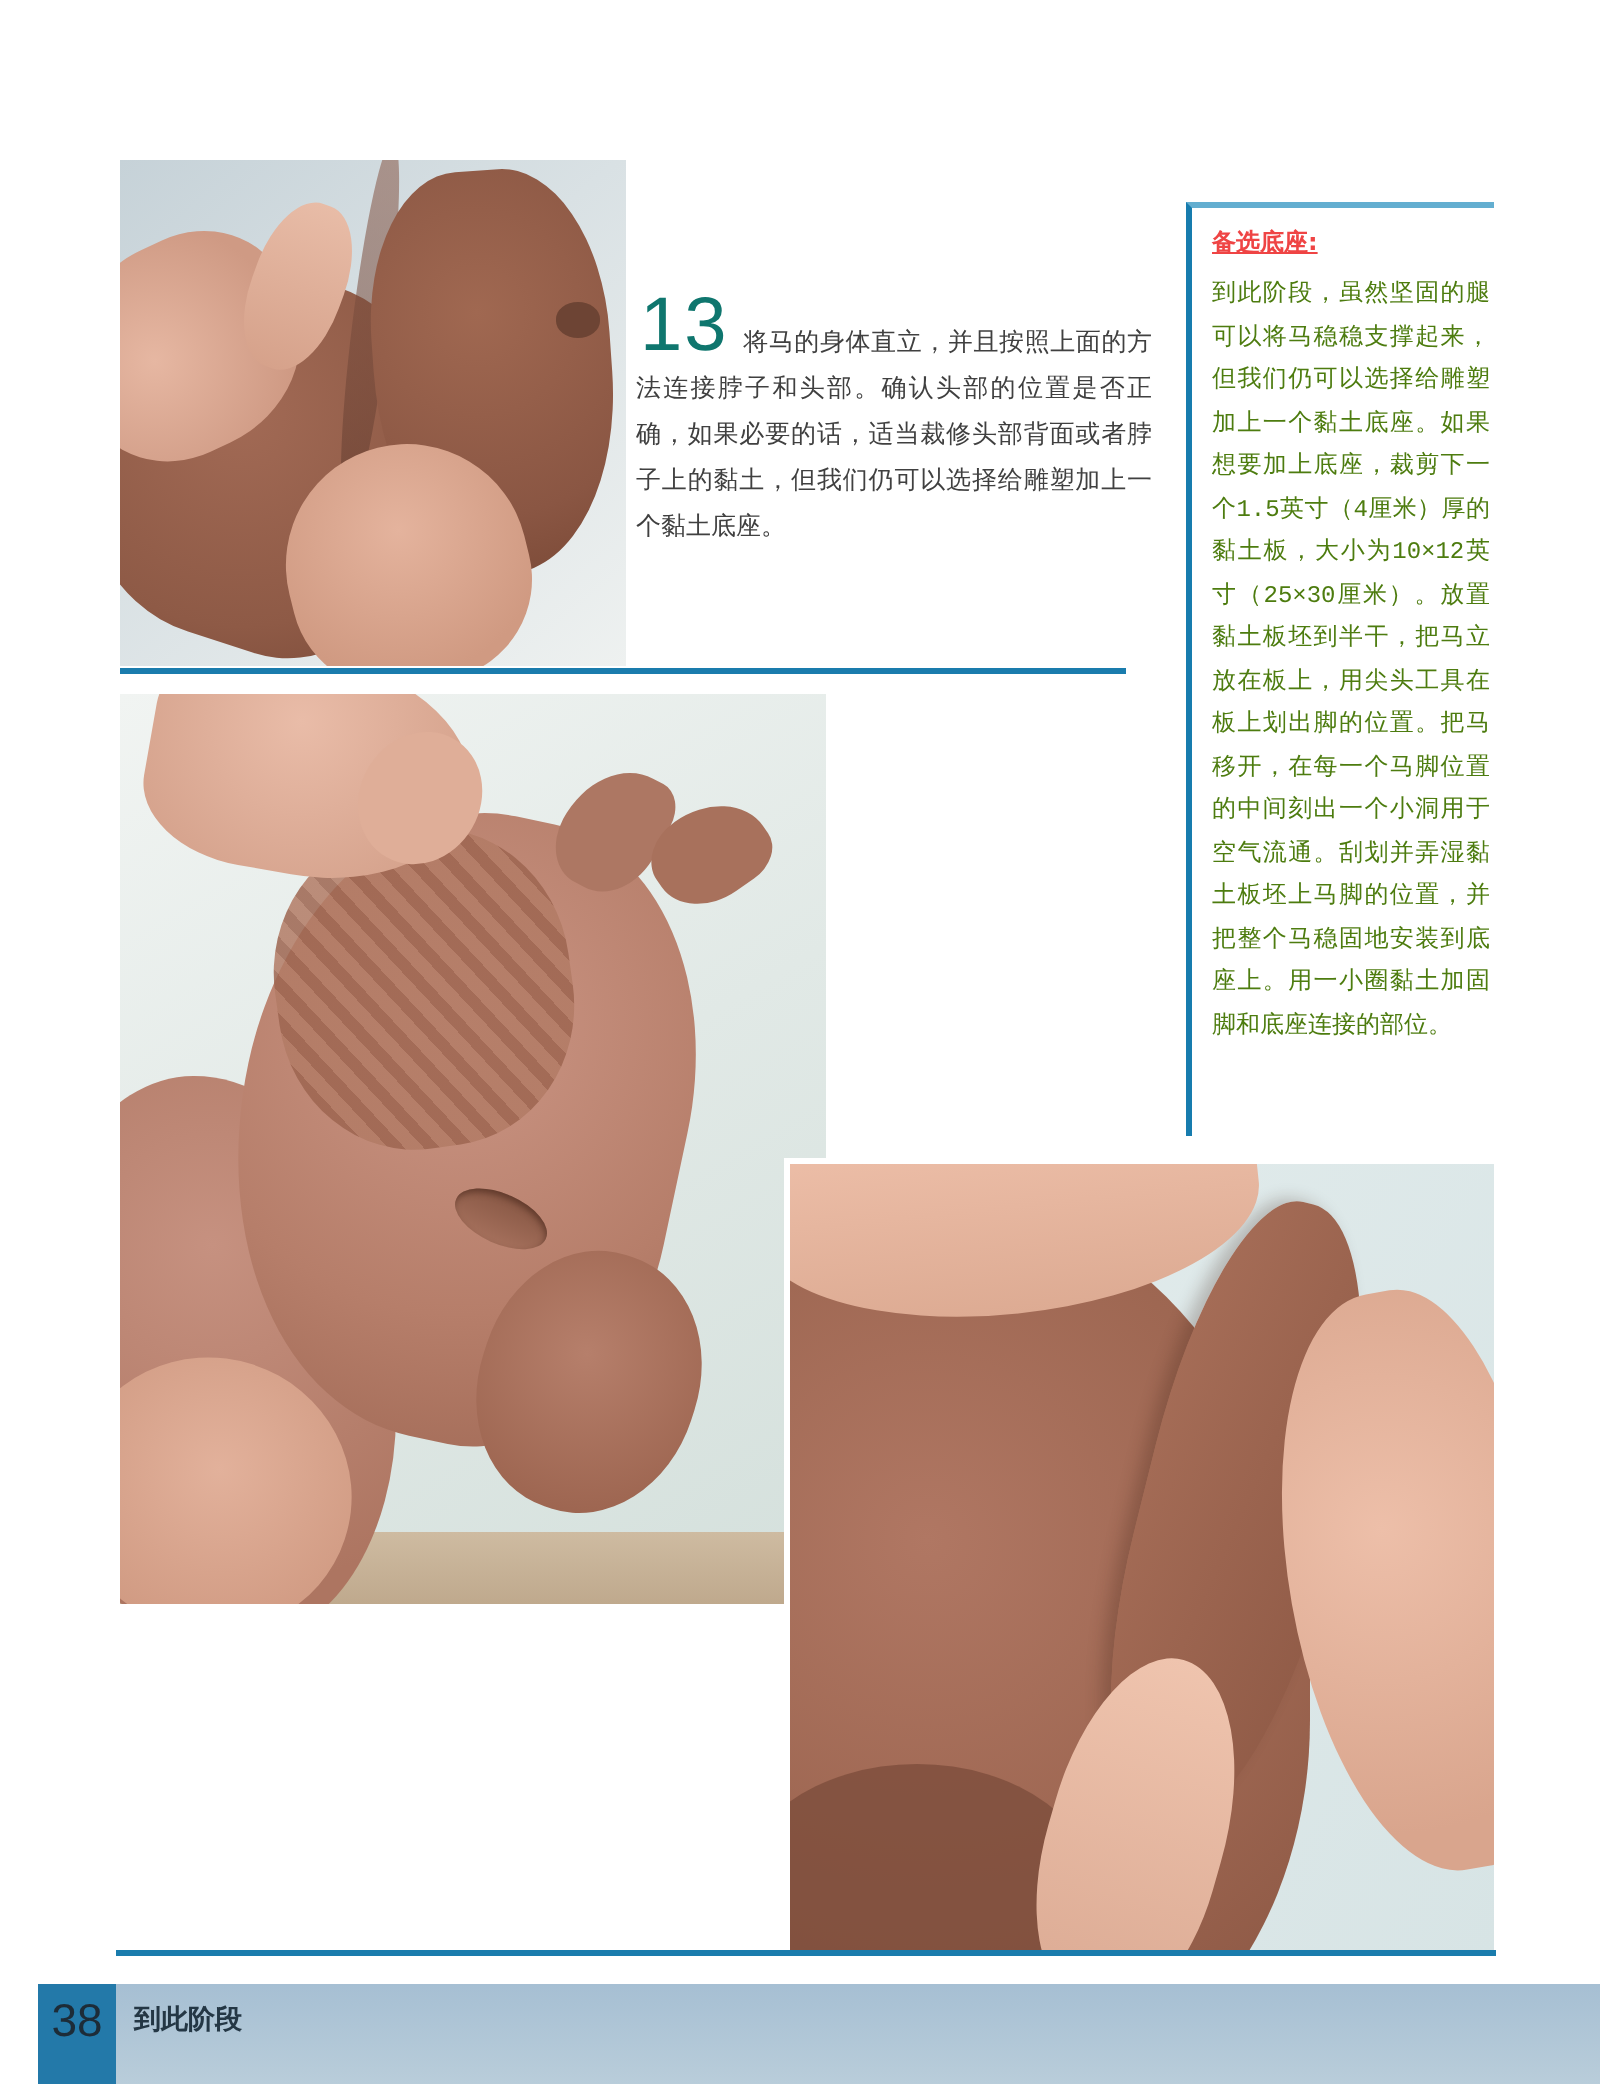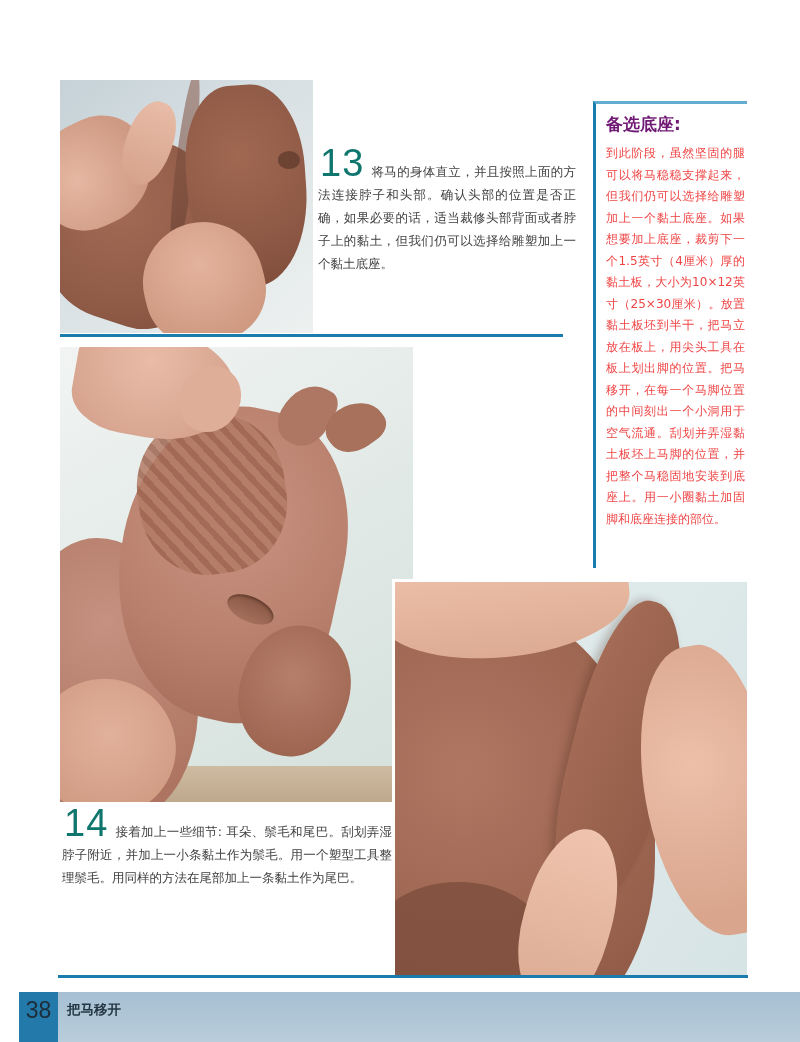--- a/index.html
+++ b/index.html
@@ -114,22 +114,22 @@
   .step-13 { left: 318px; top: 146px; width: 258px; }
   .step-14 { left: 62px; top: 806px; width: 330px; }
 
   
   .sidebar {
     position: absolute; left: 593px; top: 101px; width: 154px; height: 467px;
     border-top: 3px solid #63aed0; border-left: 3px solid #177cae;
     box-sizing: border-box;
   }
   .sidebar-inner { padding: 9px 2px 0 10px; }
-  .sidebar-title { font-size: 17px; font-weight: bold; color: #701a75; margin: 0 0 7px 0; }
-  .sidebar-body { font-size: 12px; line-height: 21.5px; color: #ef4444; text-align: justify; margin: 0; }
+  .sidebar-title { font-size: 12px; font-weight: bold; color: #ef4444; margin: 0 0 7px 0; text-decoration: underline; }
+  .sidebar-body { font-size: 12px; line-height: 21.5px; color: #4d7c0f; text-align: justify; margin: 0; font-family: Liberation Mono, monospace; }
 
   
   .footer-band {
     position: absolute; left: 19px; top: 992px; width: 781px; height: 50px;
     display: flex; align-items: stretch; border-radius: 12px;
   }
   .page-num-box {
     width: 39px; background: #2379a9; color: #1d2c38;
     font-size: 23px; line-height: 30px; text-align: center; padding-top: 3px;
     box-sizing: border-box; flex: 0 0 auto;
@@ -187,29 +187,24 @@
 
   <div class="photo photo-3">
     <div class="shape p3-mass"></div>
     <div class="shape p3-shadow"></div>
     <div class="shape p3-ridge"></div>
     <div class="shape p3-hand-top"></div>
     <div class="shape p3-hand-right"></div>
     <div class="shape p3-thumb"></div>
   </div>
 
-  <div class="step step-14">
-    <p>
-      <span class="step-num">14</span><span>接着加上一些细节: 耳朵、鬃毛和尾巴。刮划弄湿脖子附近，并加上一小条黏土作为鬃毛。用一个塑型工具整理鬃毛。用同样的方法在尾部加上一条黏土作为尾巴。</span>
-    </p>
-  </div>
 
   <div class="rule rule-footer"></div>
   <div class="footer-band">
     <div class="page-num-box">
       <span>38</span>
     </div>
     <div class="footer-title-band">
-      <span class="book-title">把马移开</span>
+      <span class="book-title">到此阶段</span>
     </div>
   </div>
 
 </div>
 
 </body></html>

